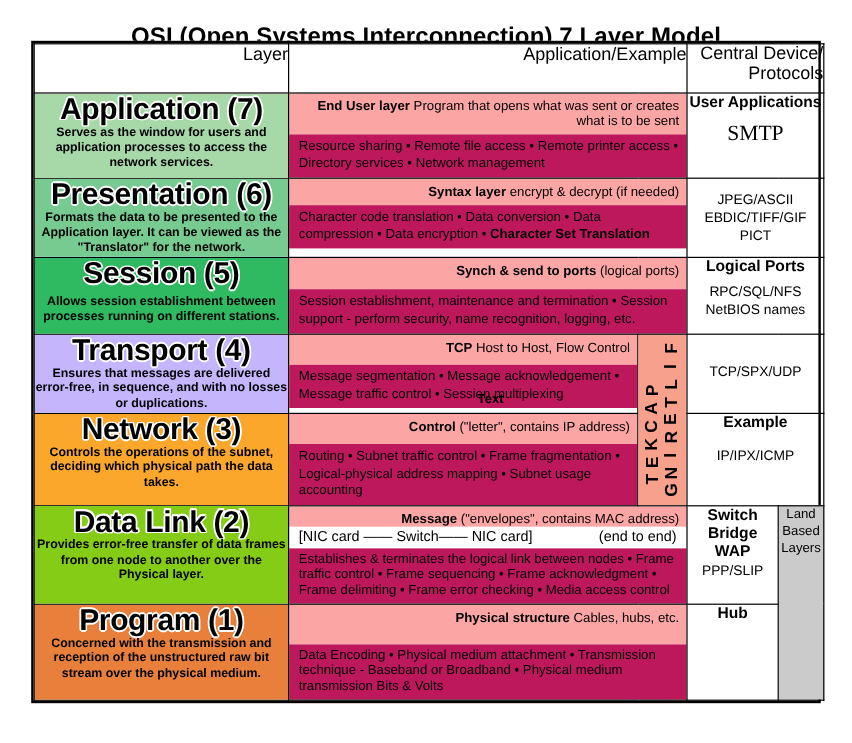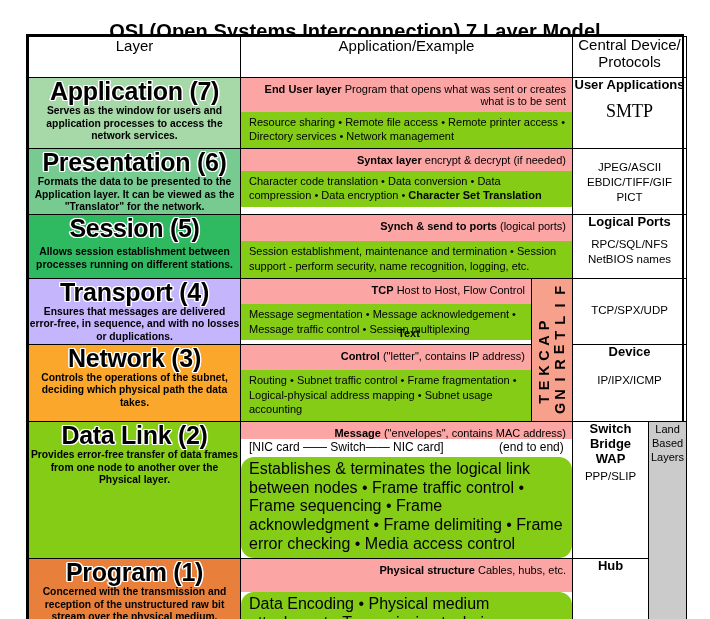--- a/index.html
+++ b/index.html
@@ -26,21 +26,21 @@
   .tbl td{border:1px solid #000;padding:0;vertical-align:top;}
 
   
   col.c-layer{width:212px}
   col.c-app{width:291px}
   col.c-pf{width:41px}
   col.c-dev{width:76px}
   col.c-land{width:38px}
 
   
-  .hdr{height:40px;text-align:center;vertical-align:middle;font-size:15px;}
+  .hdr{height:40px;text-align:right;vertical-align:middle;font-size:15px;}
   .hdr-2{line-height:1.12;}
 
   
   .lay{position:relative;text-align:center;padding:2px 4px 3px;}
   .lay .big{
     font-size:25px;font-weight:bold;line-height:1.05;
     letter-spacing:-.3px;
     text-shadow:
       1.4px 0 0 #fff,-1.4px 0 0 #fff,0 1.4px 0 #fff,0 -1.4px 0 #fff,
       1px 1px 0 #fff,-1px 1px 0 #fff,1px -1px 0 #fff,-1px -1px 0 #fff;
@@ -52,24 +52,24 @@
   .app{padding:0;}
   .app .head{
     padding:5px 6px 4px 8px;font-size:11px;line-height:1.13;background:#fca5a5;text-align:right;
   }
   .app .head b{font-weight:bold;}
   .app .head .lt{font-weight:normal;}
   .app .sub2{
     padding:1px 6px 2px 8px;font-size:12px;line-height:1.2;background:#fff;
   }
   .app .det{
-    background:#84cc16;padding:3px 6px 4px 8px;font-size:11px;line-height:1.33;
+    background:#be185d;padding:3px 6px 4px 8px;font-size:11px;line-height:1.33;
   }
   .app .det b{font-weight:bold;}
-  .app .det.tight{line-height:1.18;font-size:16px;border-radius:13px;}
+  .app .det.tight{line-height:1.18;font-size:11px;}
 
   
   .pf{background:#f7a08c;position:relative;}
   .pfwrap{position:absolute;left:0;top:0;width:41px;height:100%;
     display:flex;justify-content:center;align-items:center;gap:0px;}
   .vcol{display:flex;flex-direction:column;align-items:center;
     font-size:14.5px;font-weight:bold;line-height:1.02;}
   .vcol.packet{padding-right:3px;padding-top:26px;}
   .vcol.filter{padding-left:2px;}
   .vcol span{display:block;transform:rotate(-90deg);}
@@ -228,21 +228,21 @@
           </div>
           <div class="desc">Controls the operations of the subnet, deciding which physical path the data takes.</div>
         </td>
         <td class="app">
           <div class="head" style="padding-bottom:8px">
             <b>Control</b> <span class="lt">("letter", contains IP address)</span>
           </div>
           <div class="det">Routing • Subnet traffic control • Frame fragmentation • Logical-physical address mapping • Subnet usage accounting</div>
         </td>
         <td class="dev" colspan="2">
-          <div class="d1">Device</div>
+          <div class="d1">Example</div>
           <div class="d2" style="margin-top:14px">IP/IPX/ICMP</div>
         </td>
       </tr>
 
       <tr>
         <td class="lay" style="background:#84cc16">
           <div class="big">
             <span>Data Link</span> <span class="num">(2)</span>
           </div>
           <div class="desc">Provides error-free transfer of data frames from one node to another over the Physical layer.</div>

